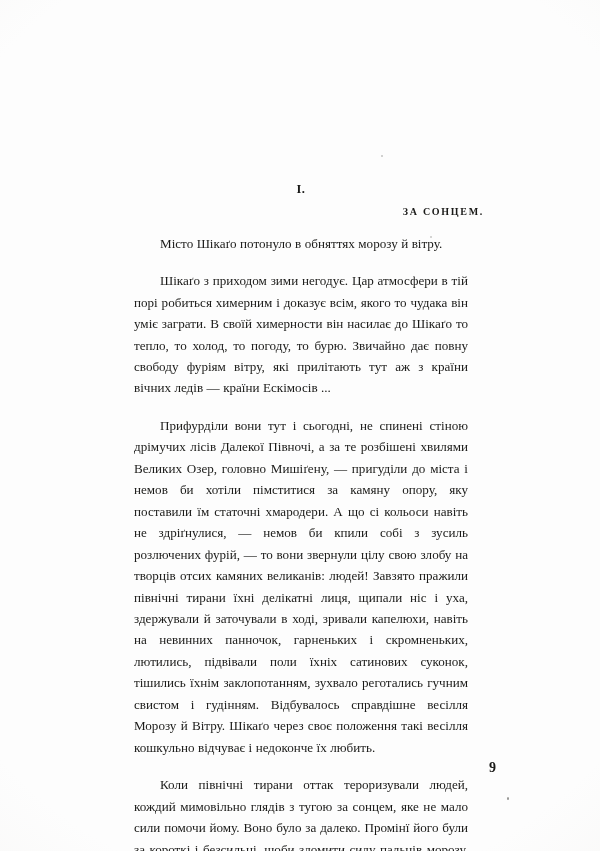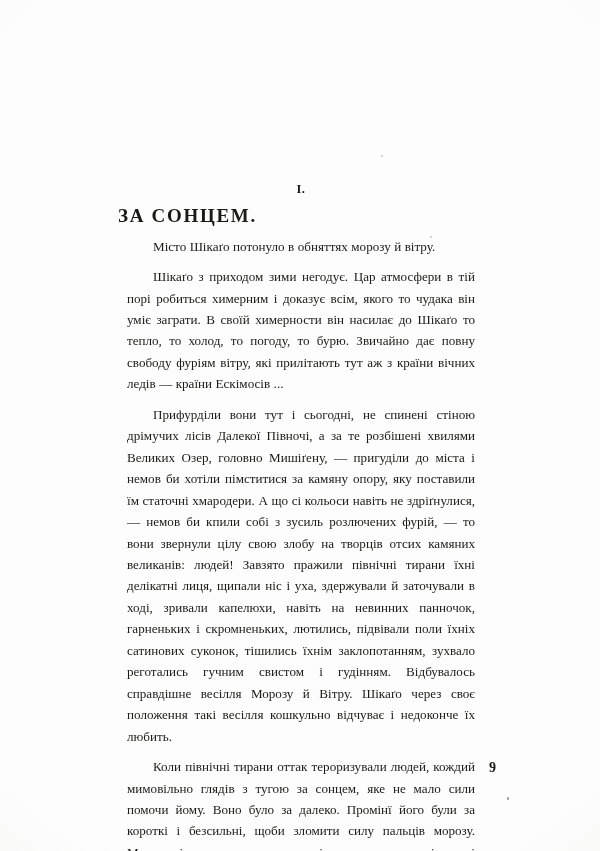--- a/index.html
+++ b/index.html
@@ -44,30 +44,30 @@
   .chapter-number {
     text-align: center;
     font-size: 12.5px;
     font-weight: 700;
     letter-spacing: 0.4px;
     line-height: 1.1;
     margin: 0 0 9px 0;
   }
 
   .chapter-title {
-    text-align: left;
-    font-size: 19px;
+    text-align: right;
+    font-size: 10px;
     font-weight: 700;
     letter-spacing: 1.7px;
     line-height: 1.1;
     margin: 0 0 7px 0;
   }
 
   p.para {
-    margin: 9px;
+    margin: 16px;
     font-size: 13.1px;
     line-height: 21.45px;
     text-align: justify;
     text-indent: 26px;
     word-spacing: 0.2px;
     -webkit-hyphens: none;
     hyphens: none;
   }
 
   p.para.last-line-left {

